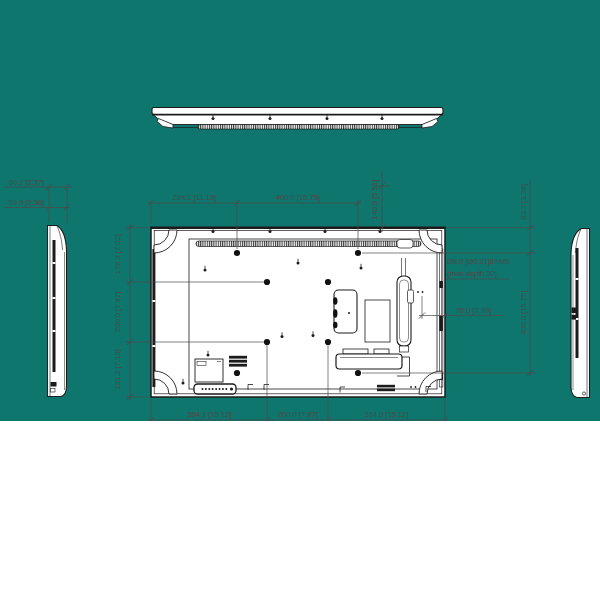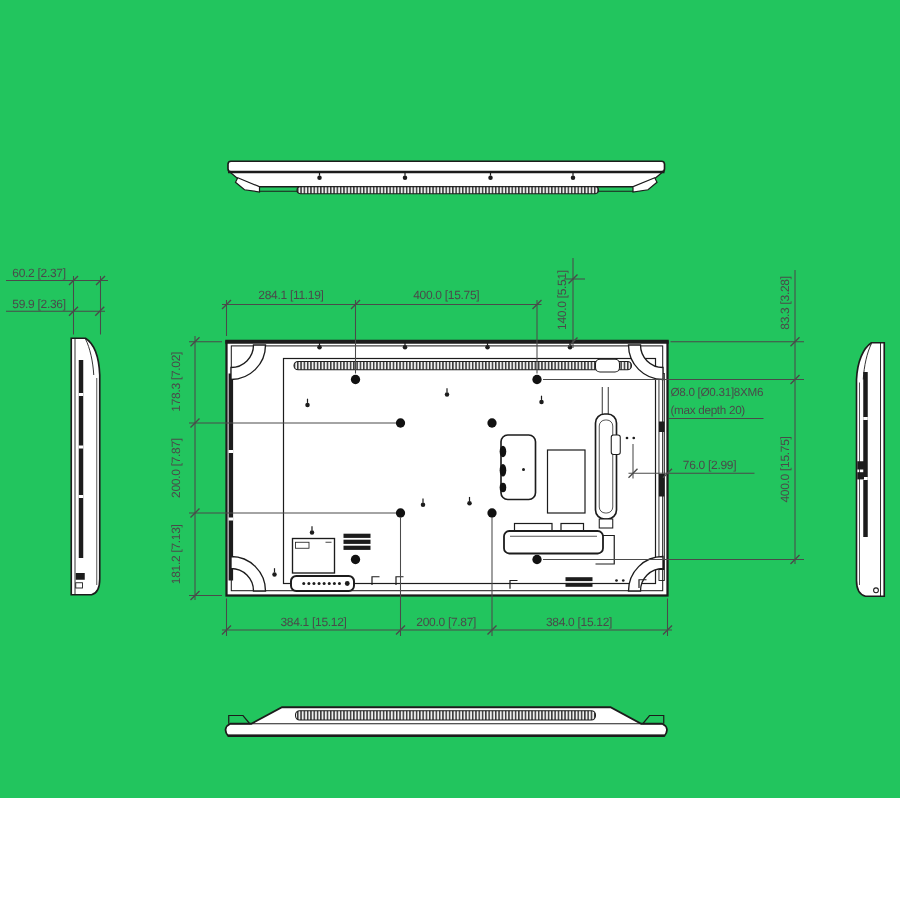--- a/index.html
+++ b/index.html
@@ -1,16 +1,16 @@
 <!DOCTYPE html>
 <html><head>
 <meta charset="utf-8">
 <style>
   html,body{margin:0;padding:0;background:#ffffff;}
-  .stage{width:600px;height:532px;position:relative;background:#22c55e;}
+  .stage{width:600px;height:421px;position:relative;background:#0f766e;}
   svg{display:block;}
   .dim-t{font-family:"Liberation Sans",sans-serif;font-size:8px;fill:#4a4a4a;letter-spacing:-0.2px;}
   .note-t{font-family:"Liberation Sans",sans-serif;font-size:7.8px;fill:#4a4a4a;letter-spacing:-0.2px;}
 </style>
 </head>
 <body>
 
 <div class="stage">
 <svg width="600" height="600" viewBox="0 0 600 600">
   <defs>

